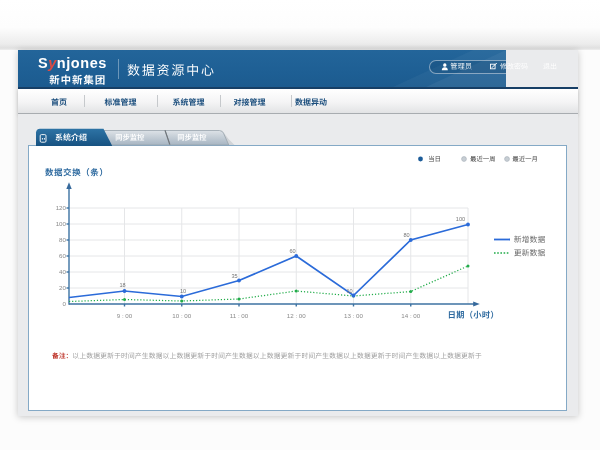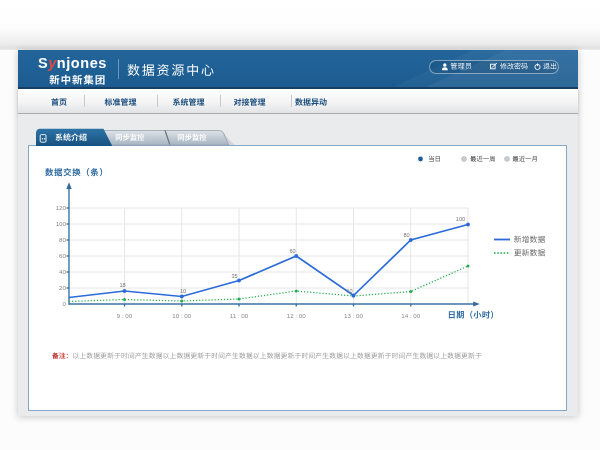--- a/index.html
+++ b/index.html
@@ -4,21 +4,21 @@
 <style>
   html,body{margin:0;padding:0;}
   body{width:600px;height:450px;overflow:hidden;background:#fcfcfc;
        font-family:"Liberation Sans",sans-serif;}
   .page{position:relative;width:600px;height:450px;}
   .abs{position:absolute;}
   .topshade{left:0;top:0;width:600px;height:50px;
     background:linear-gradient(180deg,#ffffff 0%,#fdfdfd 55%,#ececec 88%,#e0e0e0 96%,#efefef 100%);}
   .window{left:18px;top:50px;width:560px;height:366px;background:#eaebed;
     box-shadow:0 1px 7px rgba(0,0,0,.22);}
-  .header{left:0;top:0;width:560px;height:37px;
+  .header{left:0;top:0;width:488px;height:37px;
     background:linear-gradient(180deg,#23659a 0%,#1e5f94 60%,#1c5b8f 100%);overflow:hidden;}
   .header .streak{left:0;top:0;width:560px;height:37px;}
   .headerline{left:0;top:37px;width:560px;height:2px;background:#173f66;}
   .logo-en{left:20px;top:6px;width:100px;height:14px;color:#fff;font-size:14.5px;
     font-weight:600;letter-spacing:.55px;line-height:14px;}
   .logo-en .y{color:#e04a41;font-style:italic;}
   .logo-sep{left:99.5px;top:9px;width:1px;height:20px;background:rgba(255,255,255,.35);}
   .usermenu{left:411px;top:10px;width:128px;height:12px;border:1px solid rgba(255,255,255,.45);
     border-radius:7px;background:rgba(12,49,84,.18);}
   .nav{left:0;top:39px;width:560px;height:25px;

